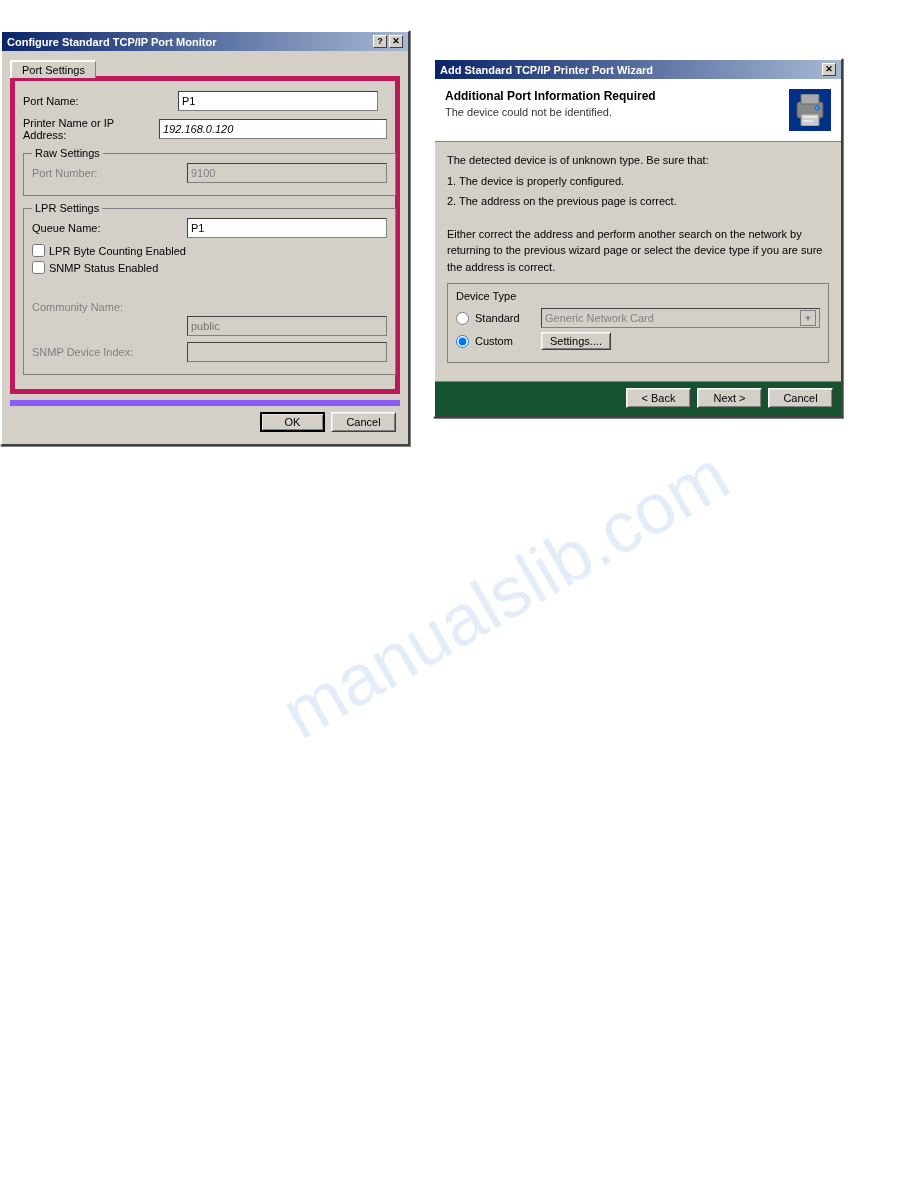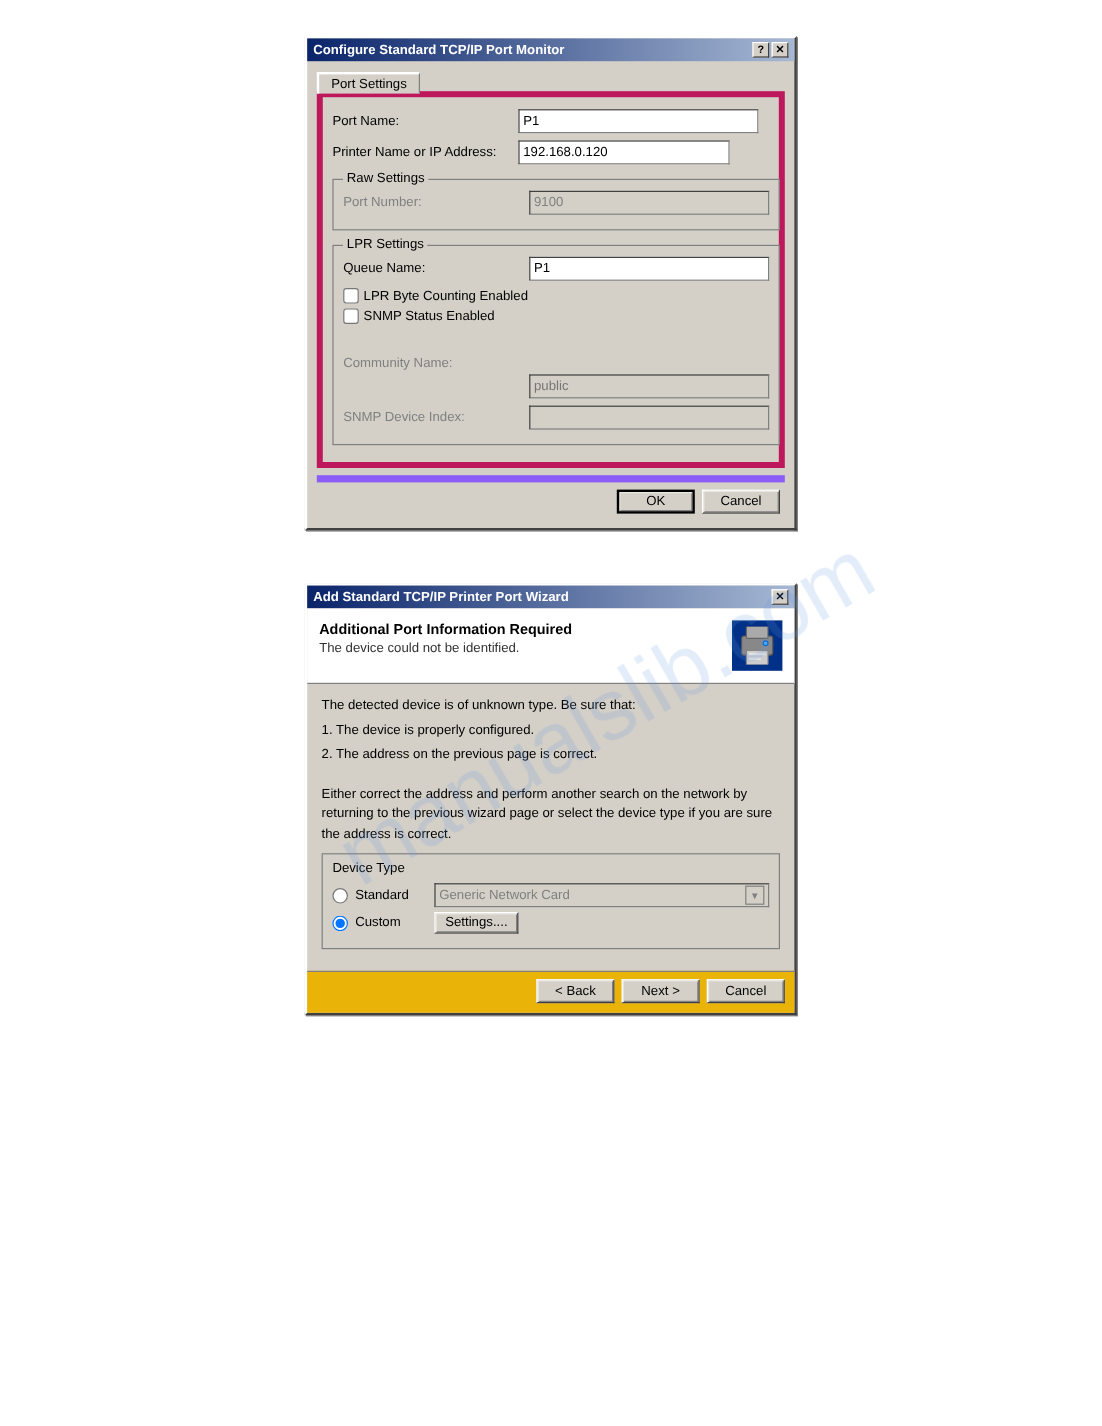--- a/index.html
+++ b/index.html
@@ -21,24 +21,24 @@
       font-size: 72px;
       color: rgba(100, 150, 220, 0.18);
       font-family: Arial, sans-serif;
       pointer-events: none;
       white-space: nowrap;
       z-index: 9999;
     }
 
     .page-container {
       display: flex;
-      flex-direction: column;
+      flex-direction: row;
       align-items: center;
       padding: 30px 0;
-      gap: 44px;
+      gap: 23px;
     }
 
     
     .dialog {
       background: #d4d0c8;
       border: 2px solid #ffffff;
       border-right-color: #404040;
       border-bottom-color: #404040;
       box-shadow: 1px 1px 0 #808080;
       width: 410px;
@@ -255,21 +255,21 @@
       margin-bottom: 4px;
       line-height: 1.5;
     }
 
     .wizard-buttons {
       display: flex;
       justify-content: flex-end;
       gap: 6px;
       padding: 6px 8px 8px 8px;
       border-top: 1px solid #808080;
-      background: #eab308;
+      background: #14532d;
     }
 
     .device-type-section {
       border: 1px solid #808080;
       padding: 6px 8px 8px 8px;
       margin-top: 8px;
       margin-bottom: 8px;
     }
 
     .device-type-legend {
@@ -347,21 +347,21 @@
 
       <div style="border: 5px solid #be185d; padding: 10px 8px 8px 8px; background: #d4d0c8;">
 
         <div class="form-row">
           <span class="form-label">Port Name:</span>
           <input class="form-input" type="text" style="width: 200px; flex: 0 0 auto;" value="P1">
         </div>
 
         <div class="form-row">
           <span class="form-label">Printer Name or IP Address:</span>
-          <input class="form-input" type="text" style="width: 176px; flex: 0 0 auto;" value="192.168.0.120">
+          <input class="form-input" type="text" style="width: 228px; flex: 0 0 auto; font-style: italic;" value="192.168.0.120">
         </div>
 
 
         <fieldset class="fieldset">
           <legend class="fieldset-legend">Raw Settings</legend>
           <div class="form-row">
             <span class="form-label" style="color: #808080;">Port Number:</span>
             <input class="form-input" type="text" disabled="" style="width: 200px; flex: 0 0 auto;" value="9100">
           </div>
         </fieldset>

